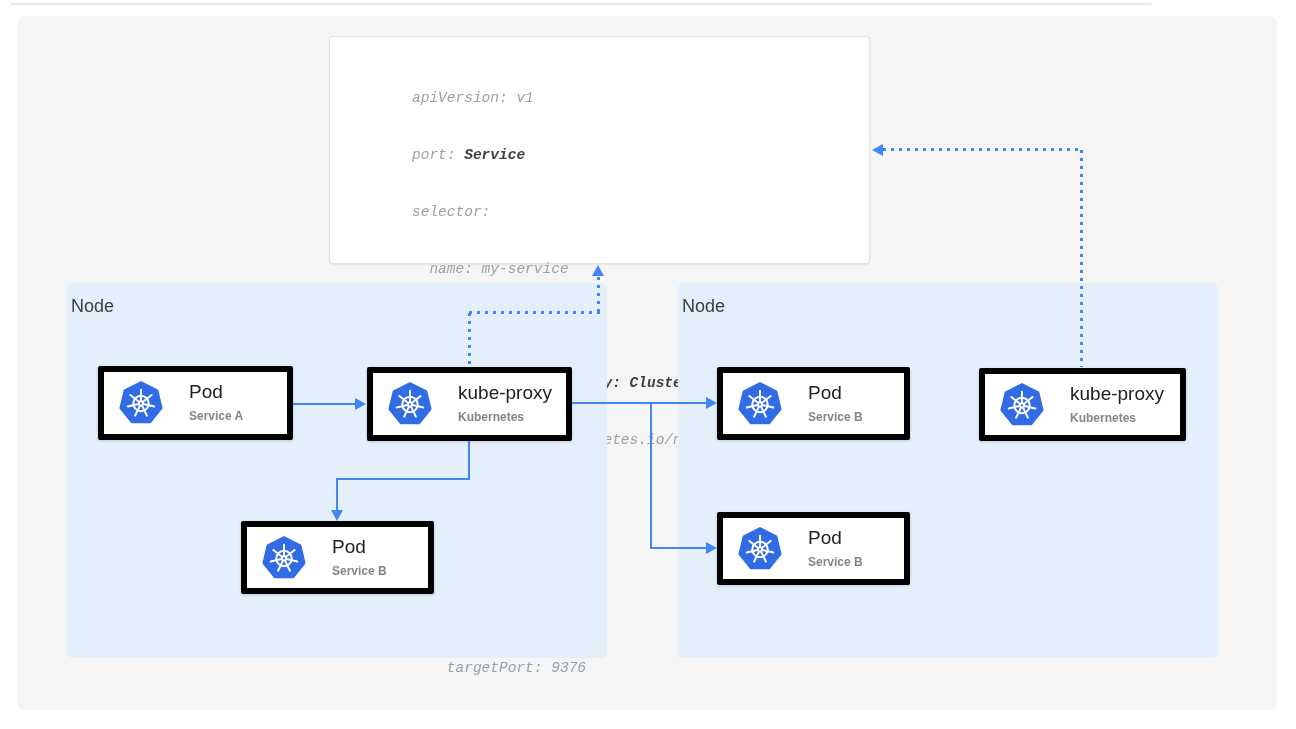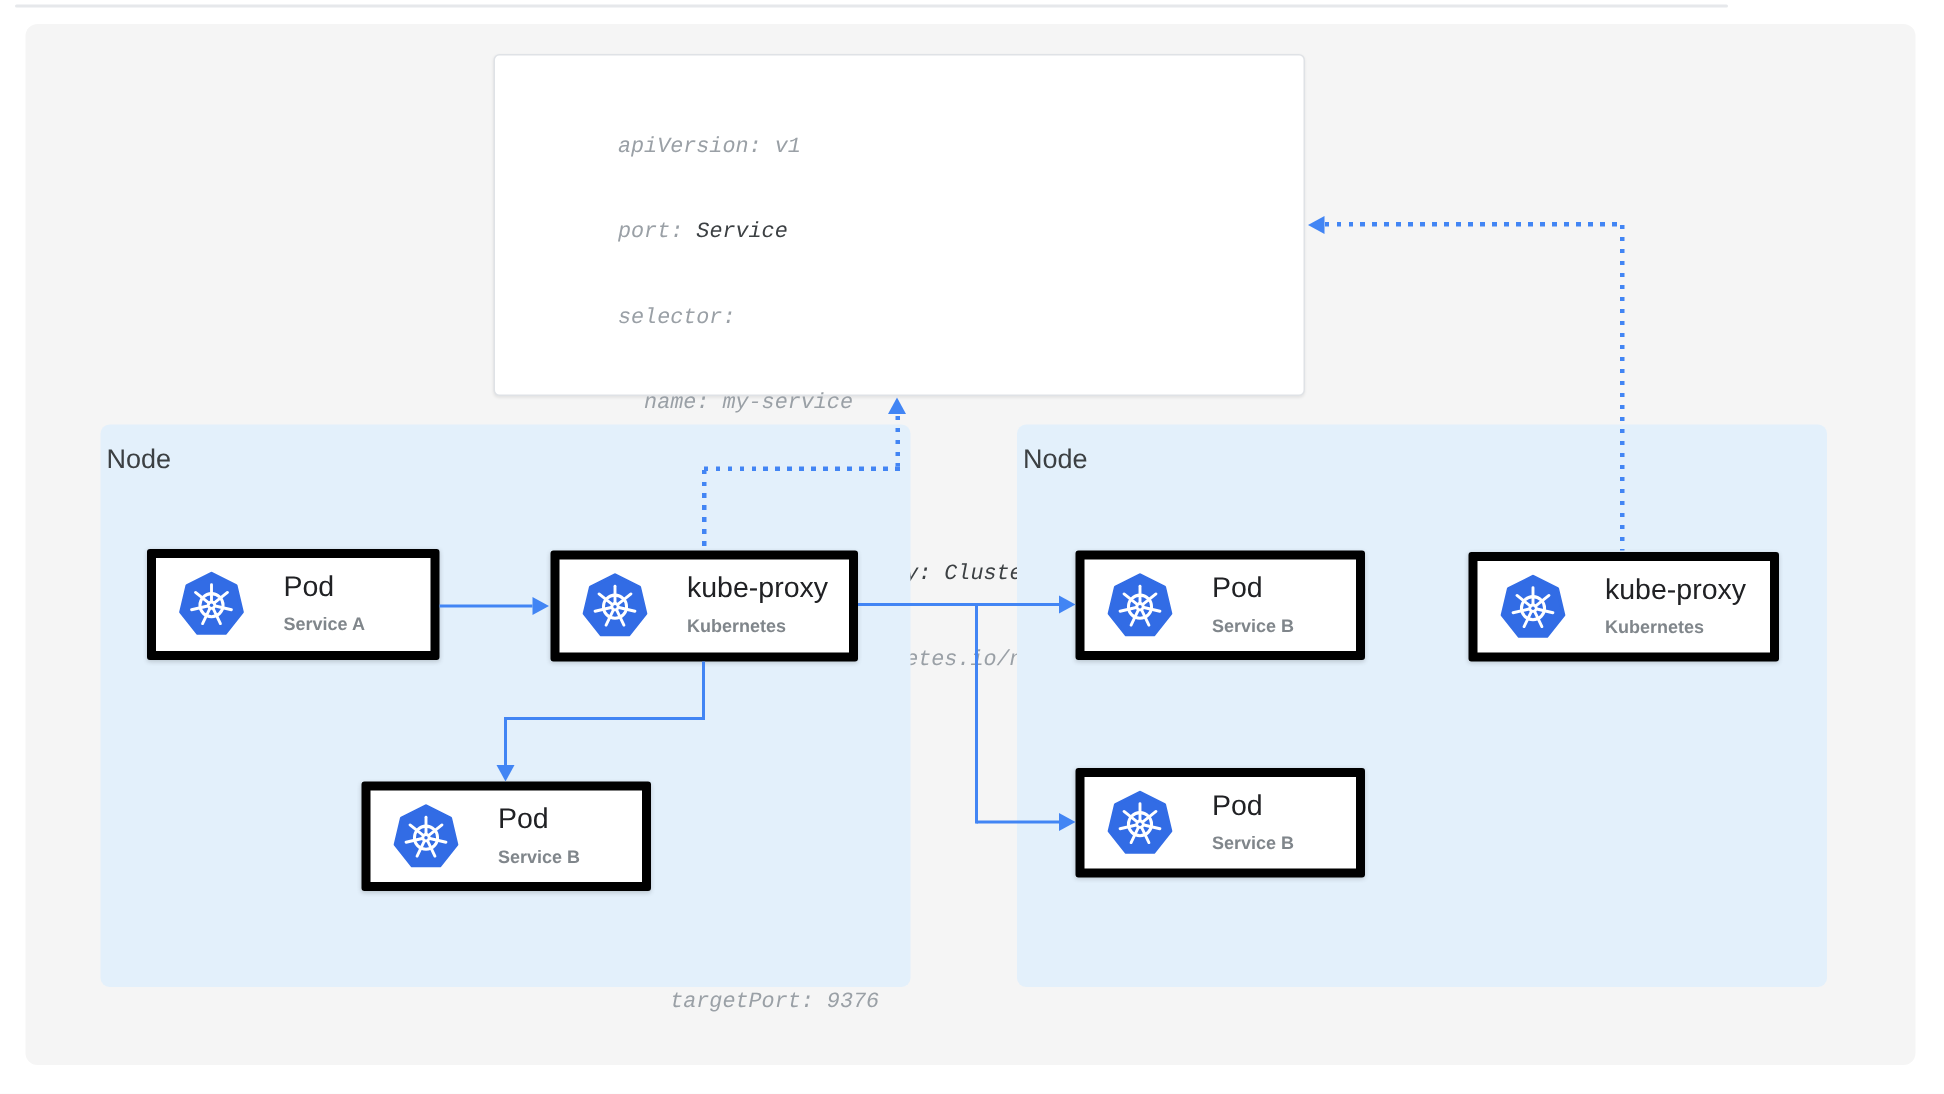--- a/index.html
+++ b/index.html
@@ -25,21 +25,21 @@
     background:var(--panel-bg);border-radius:8px;}
 
   
   .yaml-card{position:absolute;left:329px;top:36px;width:541px;height:228px;
     background:#fff;border:1px solid #DFE2E6;border-radius:4px;
     box-shadow:0 1px 2px rgba(0,0,0,.07);}
   .yaml-code{position:absolute;left:82px;top:14px;
     font-family:"Liberation Mono","DejaVu Sans Mono",monospace;
     font-style:italic;font-size:14.5px;line-height:19px;color:var(--yaml-gray);
     white-space:pre;}
-  .yaml-code .b{font-weight:normal;color:var(--yaml-dark);}
+  .yaml-code .b{font-weight:bold;color:var(--yaml-dark);}
 
   
   .node{position:absolute;width:540px;height:375px;background:var(--node-bg);
     border-radius:6px;}
   .node-left{left:67px;top:283px;}
   .node-right{left:678px;top:283px;}
   .node-label{position:absolute;left:4px;top:13px;font-size:18px;
     color:var(--node-label);}
 
   

